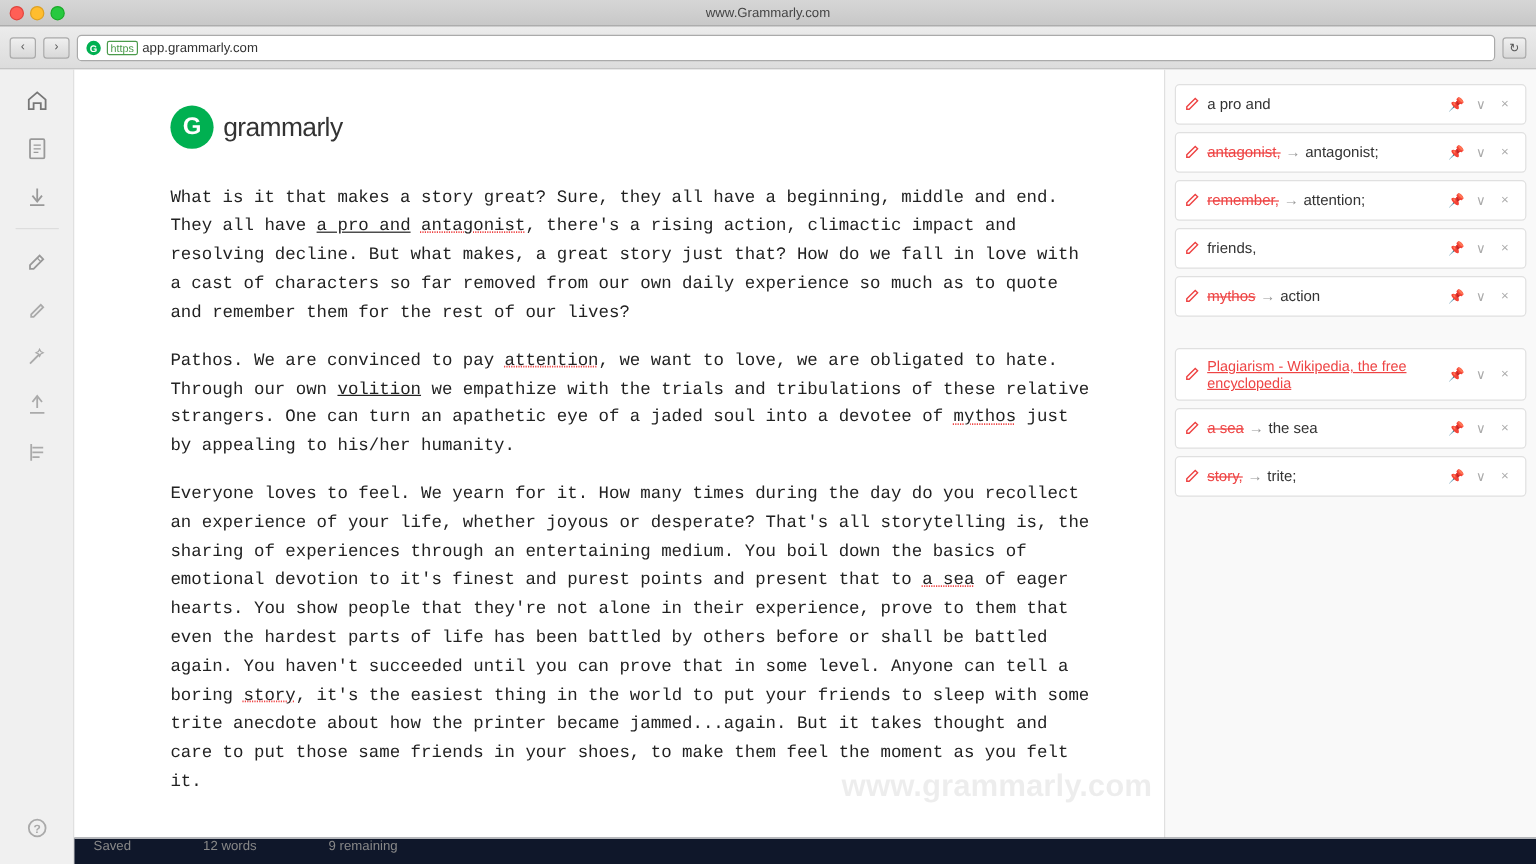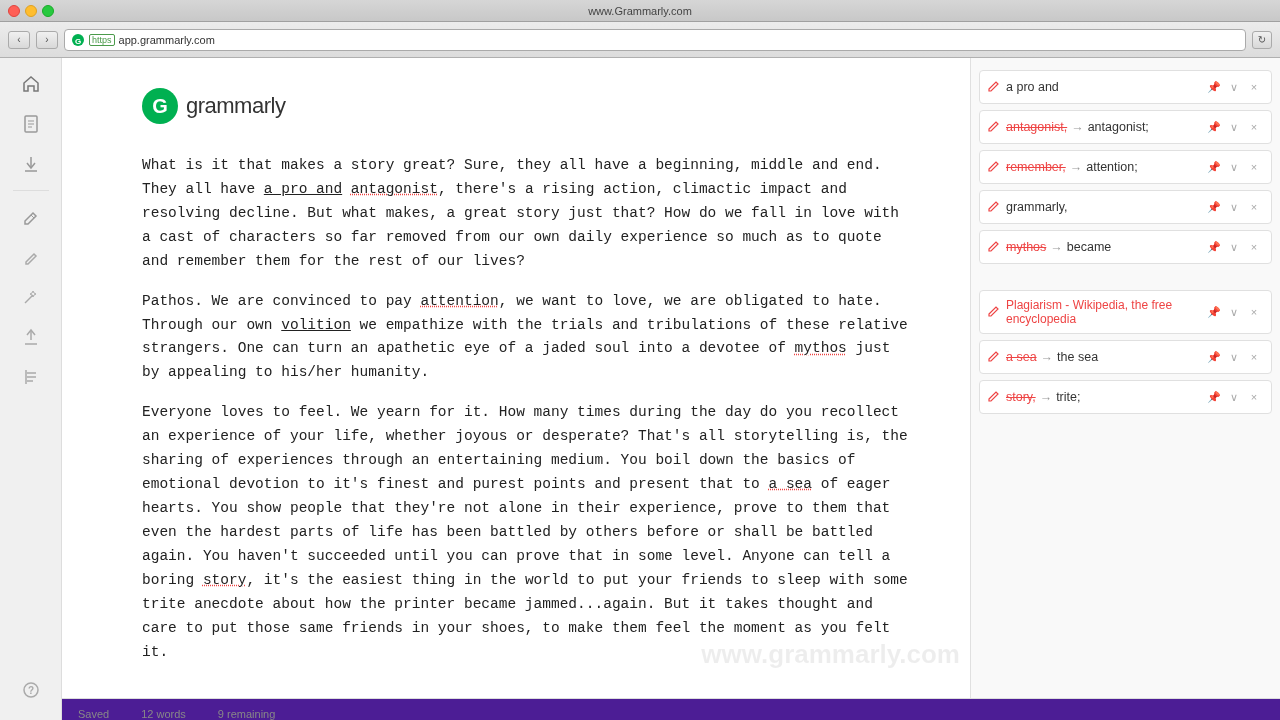--- a/index.html
+++ b/index.html
@@ -379,54 +379,54 @@
       </div>
     </div>
 
     <div class="suggestion-card">
       <span class="suggestion-icon">
         <svg width="12" height="12" viewBox="0 0 12 12" fill="none">
             <path d="M1 9L8 2l2 2L3 11H1V9z" stroke="#e44" stroke-width="1.2" fill="none"></path>
           </svg>
       </span>
       <span class="suggestion-text">
-        <span>grammarly,</span>
-      </span>
-      <div class="suggestion-actions">
-        <button class="sug-btn">📌</button>
-        <button class="sug-btn">∨</button>
-        <button class="sug-btn">×</button>
-      </div>
-    </div>
-
-    <div class="suggestion-card">
-      <span class="suggestion-icon">
-        <svg width="12" height="12" viewBox="0 0 12 12" fill="none">
-            <path d="M1 9L8 2l2 2L3 11H1V9z" stroke="#e44" stroke-width="1.2" fill="none"></path>
-          </svg>
-      </span>
-      <span class="suggestion-text">
-        <span class="original">mythos</span><span class="arrow">→</span><span class="replacement">became</span>
+        <span>friends,</span>
+      </span>
+      <div class="suggestion-actions">
+        <button class="sug-btn">📌</button>
+        <button class="sug-btn">∨</button>
+        <button class="sug-btn">×</button>
+      </div>
+    </div>
+
+    <div class="suggestion-card">
+      <span class="suggestion-icon">
+        <svg width="12" height="12" viewBox="0 0 12 12" fill="none">
+            <path d="M1 9L8 2l2 2L3 11H1V9z" stroke="#e44" stroke-width="1.2" fill="none"></path>
+          </svg>
+      </span>
+      <span class="suggestion-text">
+        <span class="original">mythos</span><span class="arrow">→</span><span class="replacement">action</span>
       </span>
       <div class="suggestion-actions">
         <button class="sug-btn">📌</button>
         <button class="sug-btn">∨</button>
         <button class="sug-btn">×</button>
       </div>
     </div>
 
     <div style="height:10px;"></div>
 
     <div class="suggestion-card source-card">
       <span class="suggestion-icon">
         <svg width="12" height="12" viewBox="0 0 12 12" fill="none">
             <path d="M1 9L8 2l2 2L3 11H1V9z" stroke="#e44" stroke-width="1.2" fill="none"></path>
           </svg>
       </span>
-      <span class="suggestion-text" style="color:#e44; font-weight:500;">Plagiarism - Wikipedia, the free encyclopedia</span>
+      <span class="suggestion-text" style="color:#e44; font-weight:500;text-decoration:underline;">Plagiarism - Wikipedia, the free encyclopedia</span>
       <div class="suggestion-actions">
         <button class="sug-btn">📌</button>
         <button class="sug-btn">∨</button>
         <button class="sug-btn">×</button>
       </div>
     </div>
 
     <div class="suggestion-card">
       <span class="suggestion-icon">
         <svg width="12" height="12" viewBox="0 0 12 12" fill="none">
@@ -456,19 +456,19 @@
         <button class="sug-btn">📌</button>
         <button class="sug-btn">∨</button>
         <button class="sug-btn">×</button>
       </div>
     </div>
 
   </div>
 
 </div>
 
-<div style="position:absolute; bottom:0; left:62px; right:0; height:22px; background:#4c1d95; border-top:1px solid #ddd; display:flex; align-items:flex-end; padding:0 16px; font-size:11px; color:#888; gap:32px; z-index:10;">
+<div style="position:absolute; bottom:0; left:62px; right:0; height:22px; background:#0f172a; border-top:1px solid #ddd; display:flex; align-items:flex-start; padding:0 16px; font-size:11px; color:#888; gap:60px; z-index:10;">
   <span>Saved</span>
   <span>12 words</span>
   <span>9 remaining</span>
 </div>
 
 <div style="position:absolute; bottom:50px; right:320px; font-size:26px; color:rgba(0,0,0,0.07); font-weight:bold; pointer-events:none; z-index:1;">www.grammarly.com</div>
 
 </body></html>

